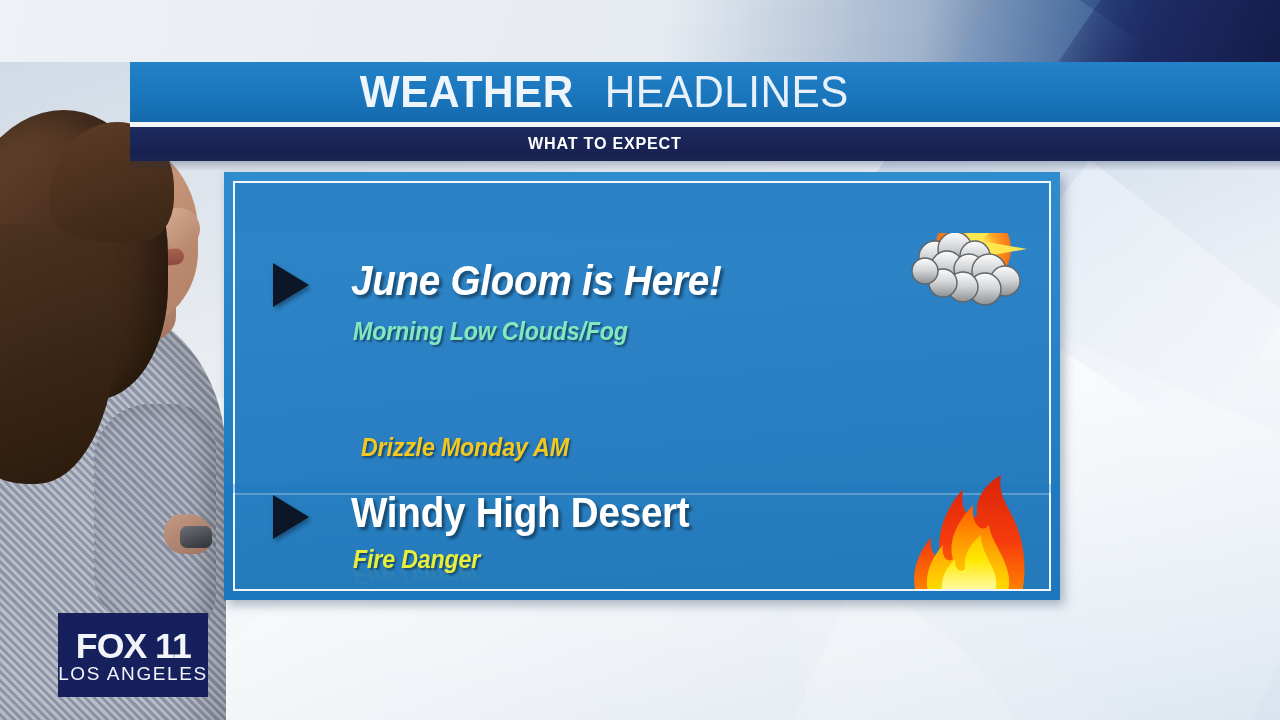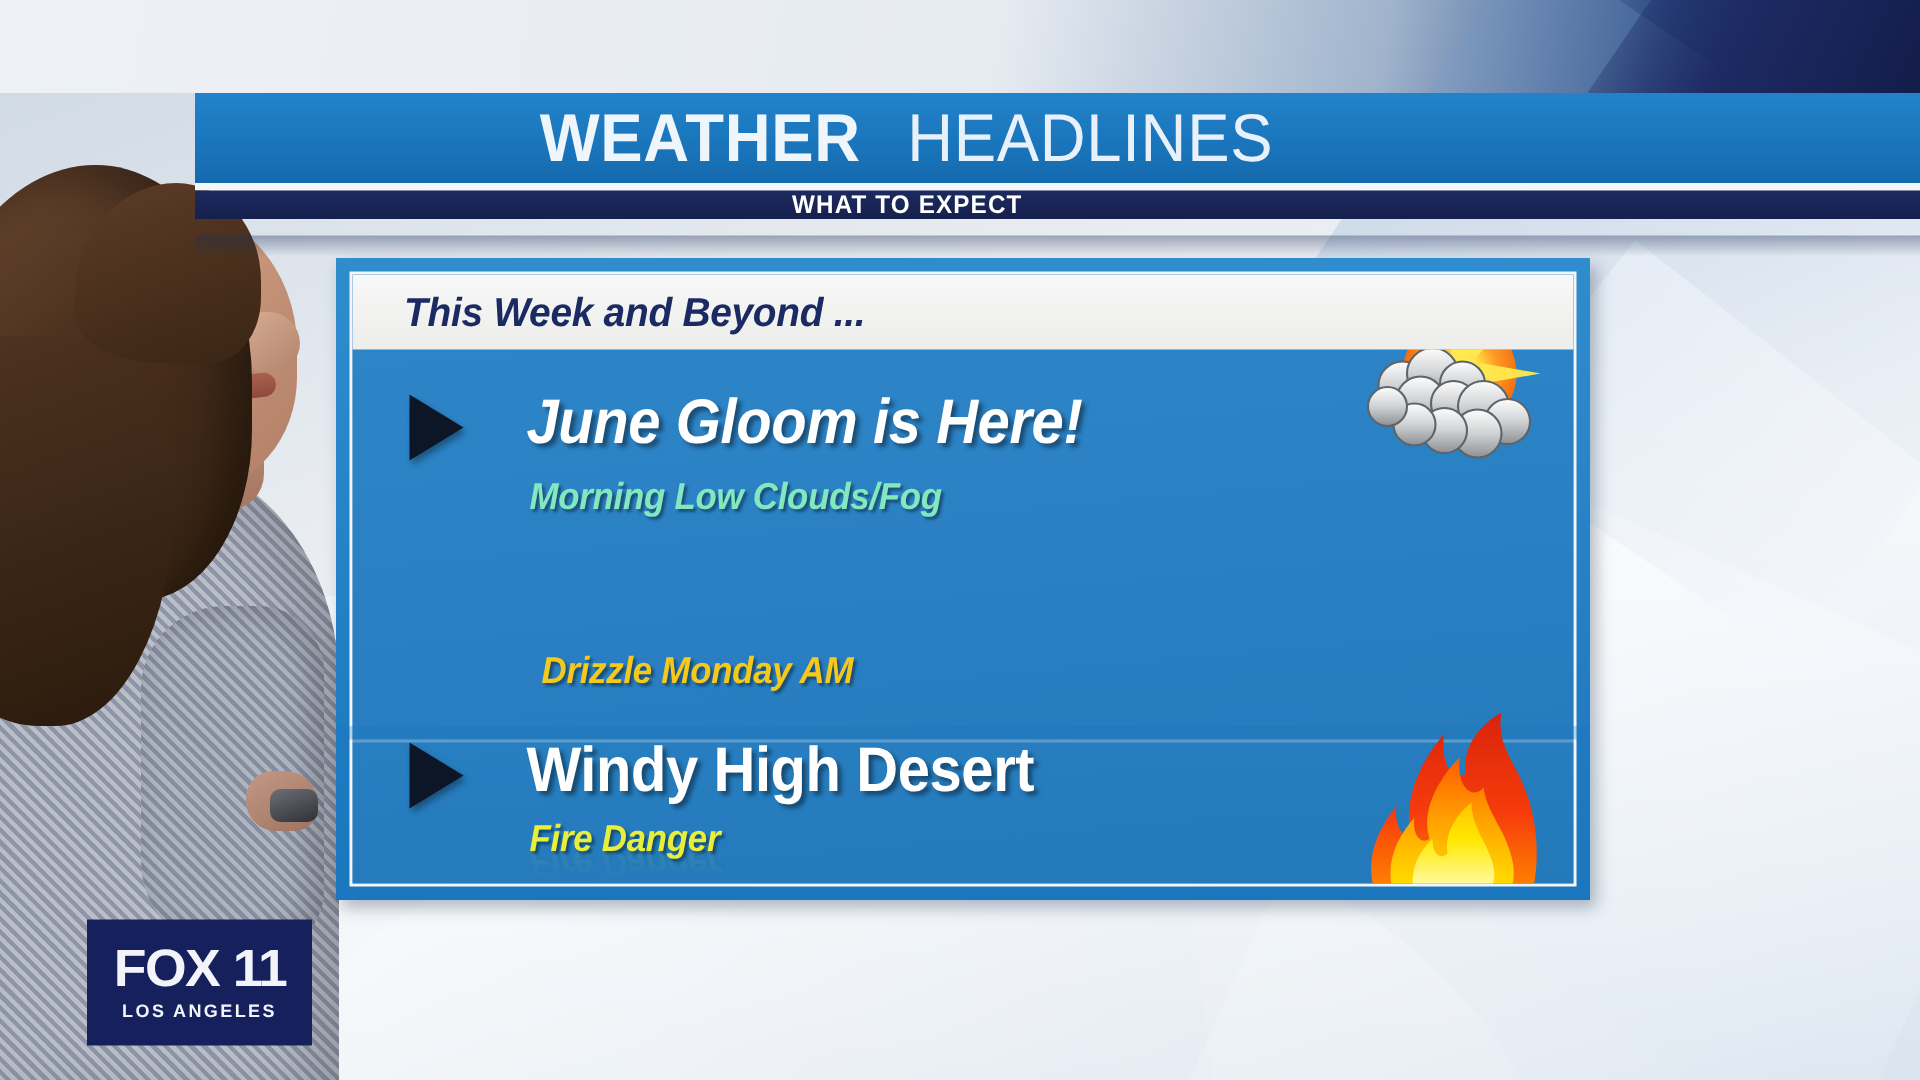--- a/index.html
+++ b/index.html
@@ -181,21 +181,21 @@
     font-weight: 400;
     color: #e8f1fa;
     letter-spacing: .5px;
     margin-left: 16px;
     transform: scaleX(.94);
   }
   .hdr-gap { position: absolute; left: 130px; top: 122px; width: 1150px; height: 5px; background: #f4f7fa; }
   .hdr-sub {
     position: absolute;
     left: 130px; top: 127px;
-    width: 1150px; height: 19px;
+    width: 1150px; height: 34px;
     background: linear-gradient(180deg, #1d2a5e 0%, #16204e 100%);
     display: flex;
     align-items: center;
     justify-content: center;
     padding-right: 200px;
     box-sizing: border-box;
   }
   .hdr-sub span {
     font-size: 17px;
     font-weight: bold;
@@ -369,22 +369,22 @@
   }
   .logo-main {
     font-size: 35px;
     font-weight: bold;
     color: #f2f4fa;
     letter-spacing: -1px;
     line-height: 36px;
     transform: scaleX(1.02);
   }
   .logo-sub {
-    font-size: 12px;
-    font-weight: bold;
+    font-size: 19px;
+    font-weight: normal;
     color: #f2f4fa;
     letter-spacing: 1.6px;
     line-height: 16px;
     margin-top: 2px;
   }
 </style>
 </head>
 <body>
 
 <div id="stage">
@@ -421,23 +421,20 @@
   <div class="hdr-gap"></div>
   <div class="hdr-sub">
     <span>WHAT TO EXPECT</span>
   </div>
   <div class="hdr-shadow"></div>
 
   <div class="panel-wrap">
     <div class="panel-frame"></div>
     <div class="panel-inner">
 
-      <div class="panel-title-bar">
-        <span class="panel-title">This Week and Beyond ...</span>
-      </div>
 
       <div class="panel-body">
 
         <div class="icon-sun-cloud">
           <svg viewBox="0 0 140 120" width="140" height="120">
             <defs>
               <radialGradient id="sunG" cx="52%" cy="46%" r="52%">
                 <stop offset="0%" stop-color="#fff6b0"></stop>
                 <stop offset="28%" stop-color="#ffe14a"></stop>
                 <stop offset="58%" stop-color="#ff9c22"></stop>

